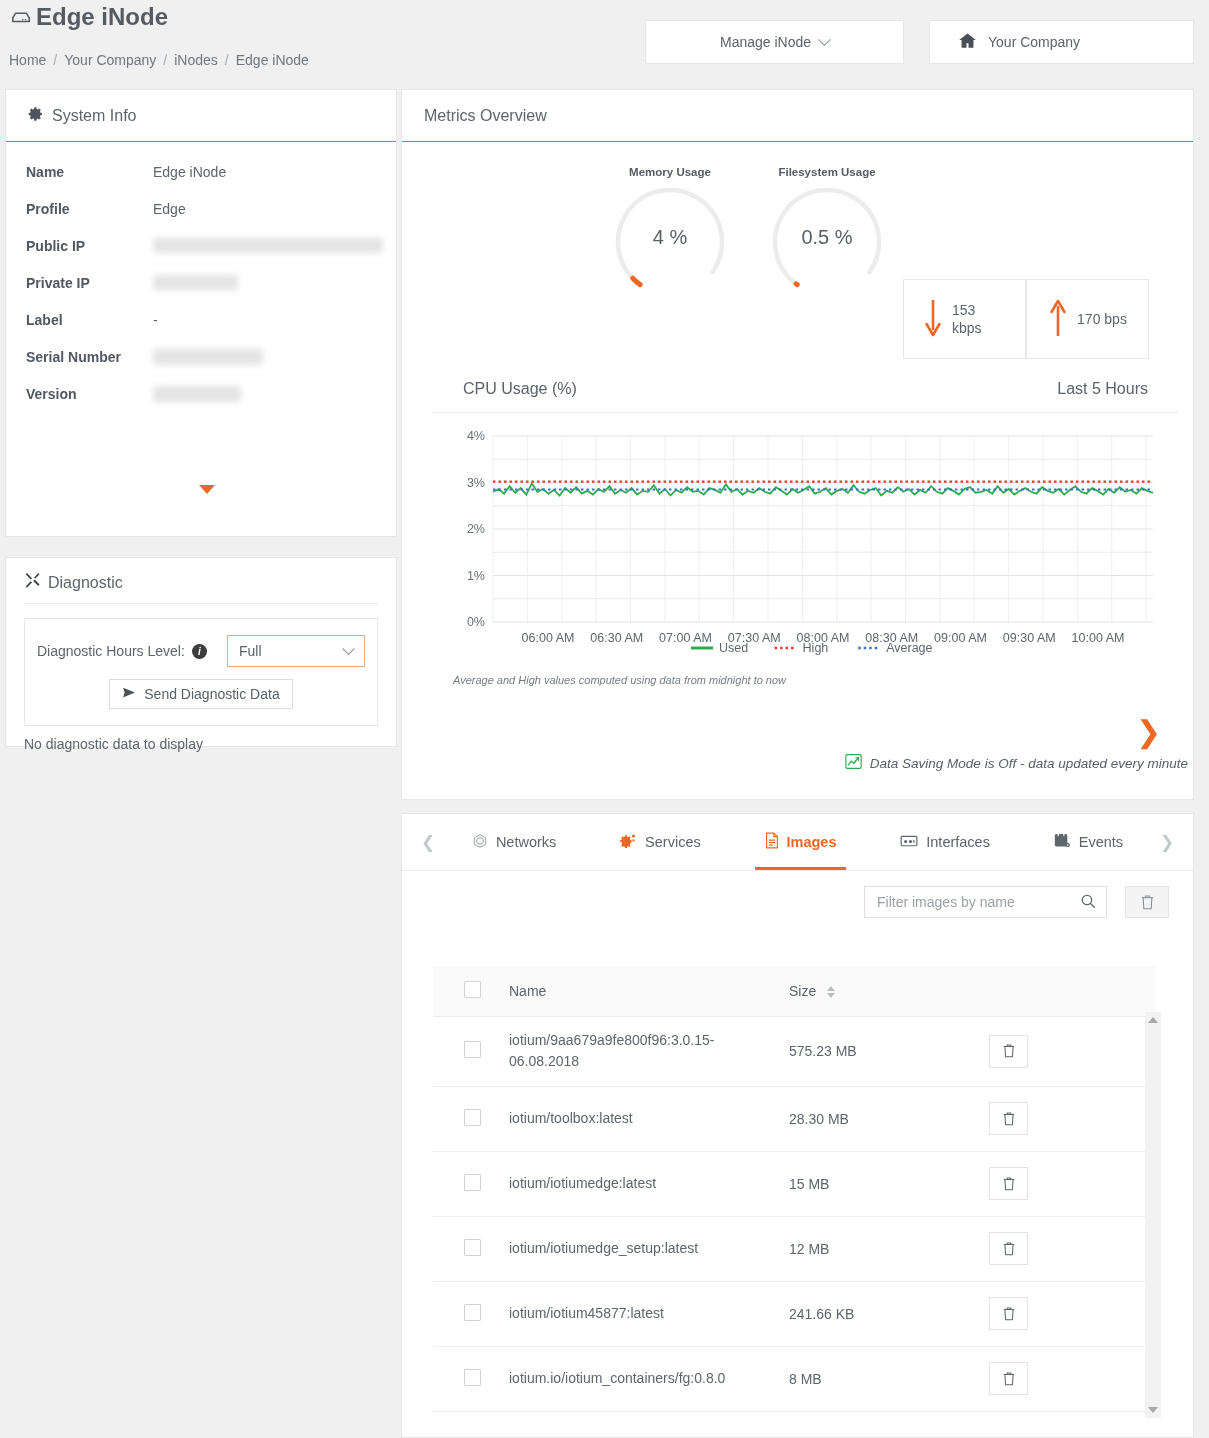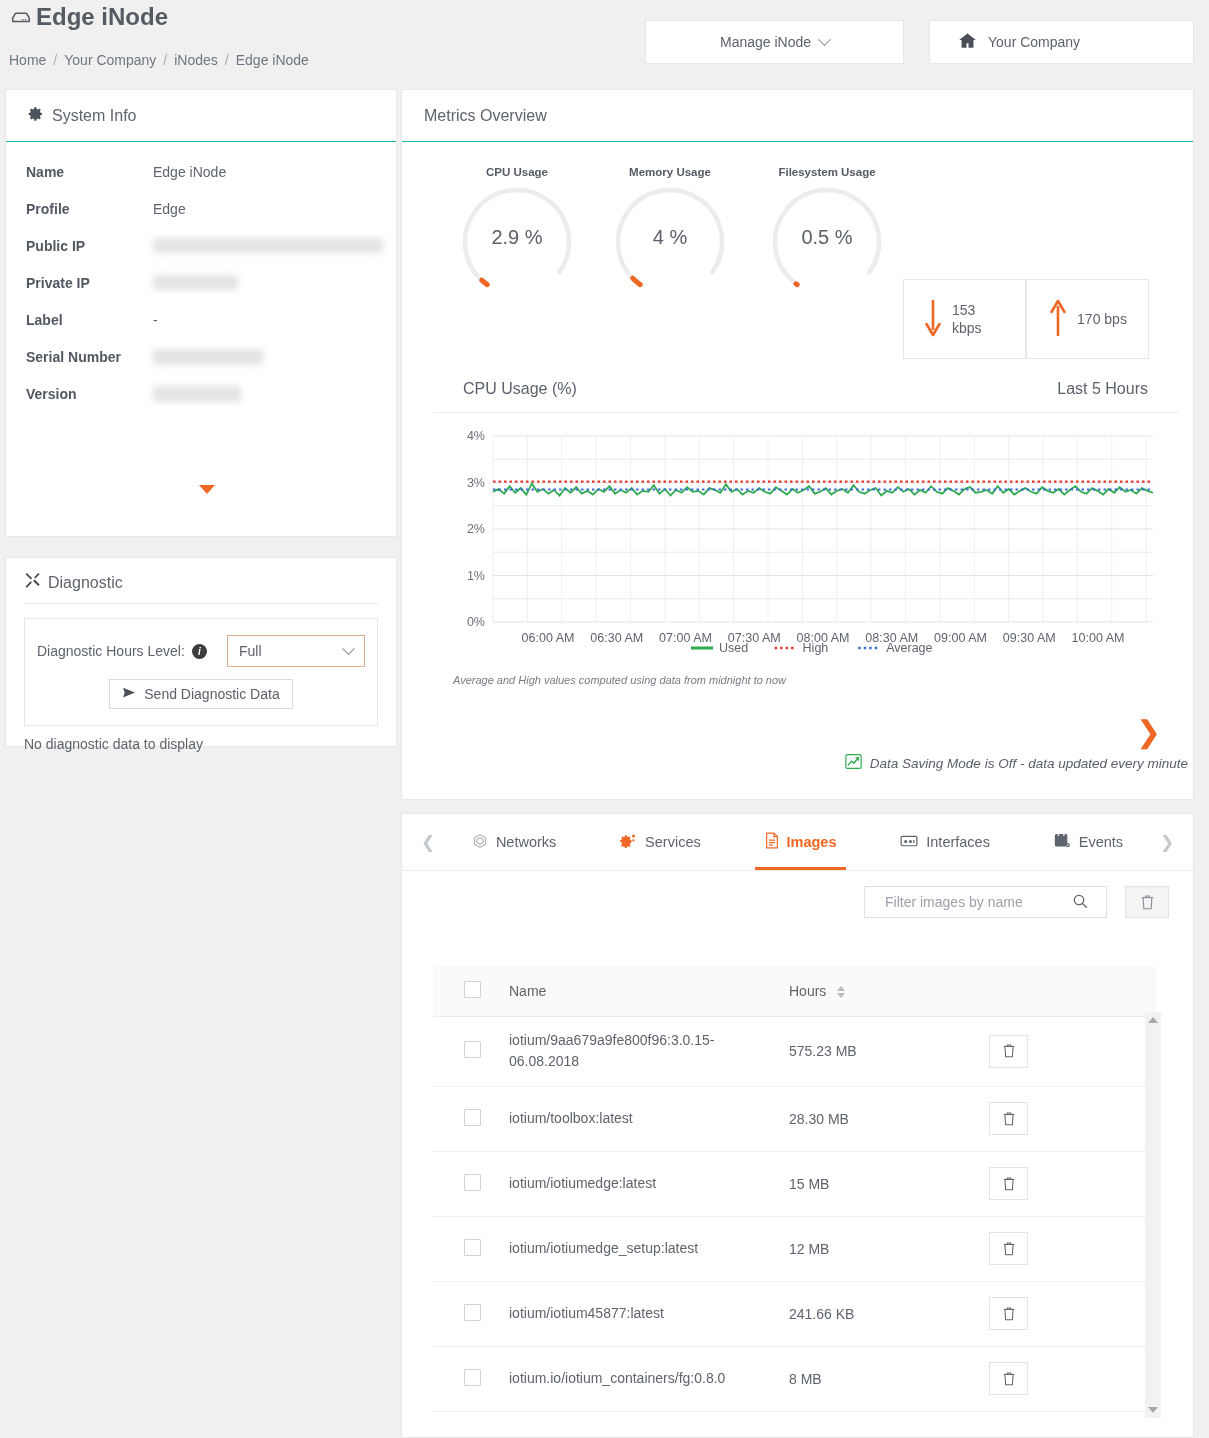--- a/index.html
+++ b/index.html
@@ -165,21 +165,21 @@
     content:""; position:absolute; left:-4px; right:-4px; bottom:0;
     height:3px; background:#ef6724;
   }
 
   #filter-row {
     position:absolute; right:24px; top:72px;
     display:flex; align-items:center; gap:18px;
   }
   #filter-input {
     width:243px; height:32px; border:1px solid #e0e0e0; background:#fff;
-    display:flex; align-items:center; padding:0 18px;
+    display:flex; align-items:center; padding:0 10px;
   }
   #filter-input input {
     flex:1; border:0; outline:0; font-size:14px; color:#5e646c;
     font-family:"Liberation Sans", sans-serif; background:transparent;
   }
   #filter-input input::placeholder { color:#9ba1a8; }
   #bulk-delete {
     width:44px; height:32px; border:1px solid #e3e3e3; background:#f4f4f4;
     display:flex; align-items:center; justify-content:center; cursor:pointer;
   }
@@ -370,30 +370,20 @@
   <div class="diag-empty">No diagnostic data to display</div>
 </div>
 
 <div class="card" id="metrics">
   <div class="card-head">
     <span>Metrics Overview</span>
   </div>
 
   <div id="gauges">
 
-    <div class="gauge" id="g-cpu">
-      <div class="glabel">CPU Usage</div>
-      <div class="gwrap">
-        <svg width="120" height="120" viewBox="0 0 120 120">
-          <circle cx="60" cy="60" r="52" fill="none" stroke="#ececec" stroke-width="4.5" stroke-linecap="round" stroke-dasharray="245.0 81.7" transform="rotate(125 60 60)"></circle>
-          <circle cx="60" cy="60" r="52" fill="none" stroke="#ef6724" stroke-width="5" stroke-linecap="round" stroke-dasharray="7.1 319.6" transform="rotate(125 60 60)"></circle>
-        </svg>
-        <div class="gval">2.9 %</div>
-      </div>
-    </div>
 
     <div class="gauge" id="g-mem">
       <div class="glabel">Memory Usage</div>
       <div class="gwrap">
         <svg width="120" height="120" viewBox="0 0 120 120">
           <circle cx="60" cy="60" r="52" fill="none" stroke="#ececec" stroke-width="4.5" stroke-linecap="round" stroke-dasharray="245.0 81.7" transform="rotate(125 60 60)"></circle>
           <circle cx="60" cy="60" r="52" fill="none" stroke="#ef6724" stroke-width="5" stroke-linecap="round" stroke-dasharray="9.8 316.9" transform="rotate(125 60 60)"></circle>
         </svg>
         <div class="gval">4 %</div>
       </div>
@@ -619,21 +609,21 @@
         <tr>
           <th>
             <span style="padding-left:31px;display:inline-block;">
               <span class="chkbox"></span>
             </span>
           </th>
           <th>
             <span>Name</span>
           </th>
           <th>
-            <span>Hours</span>
+            <span>Size</span>
             <span class="sorter">
               <i class="up"></i>
                 <i class="dn"></i>
             </span>
           </th>
           <th></th>
         </tr>
       </thead>
       <tbody id="tbody">
           <tr>

